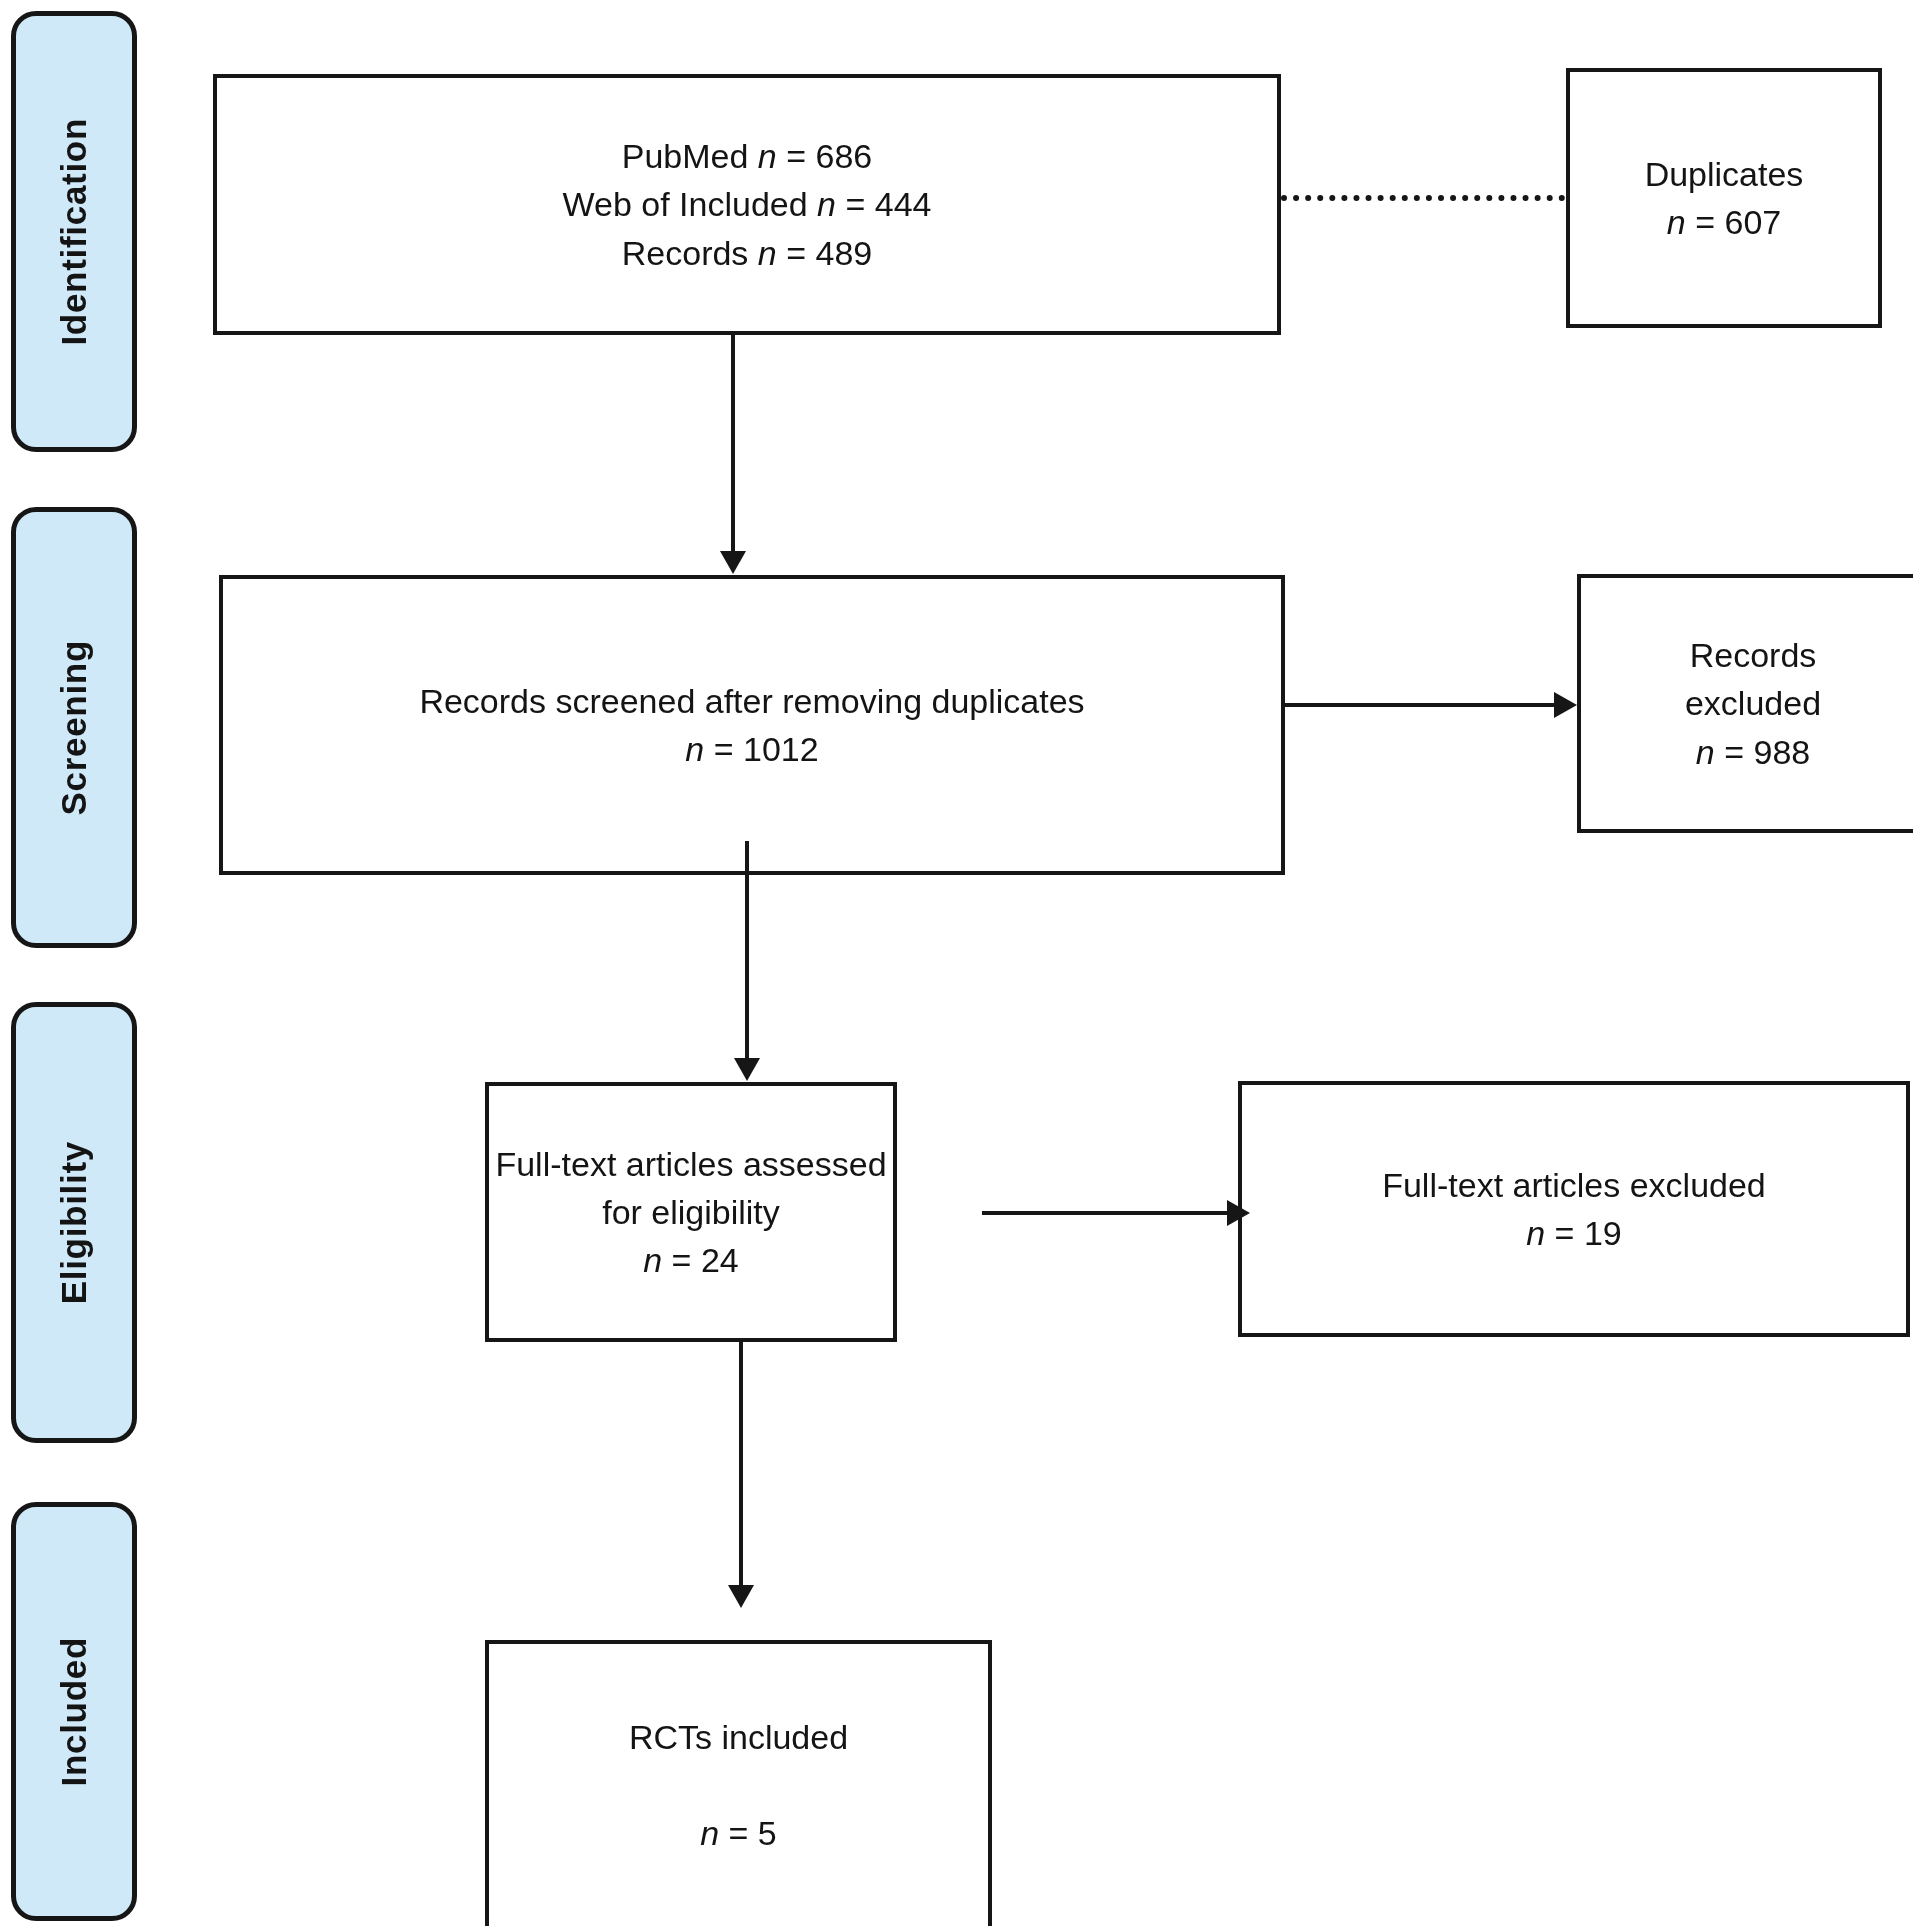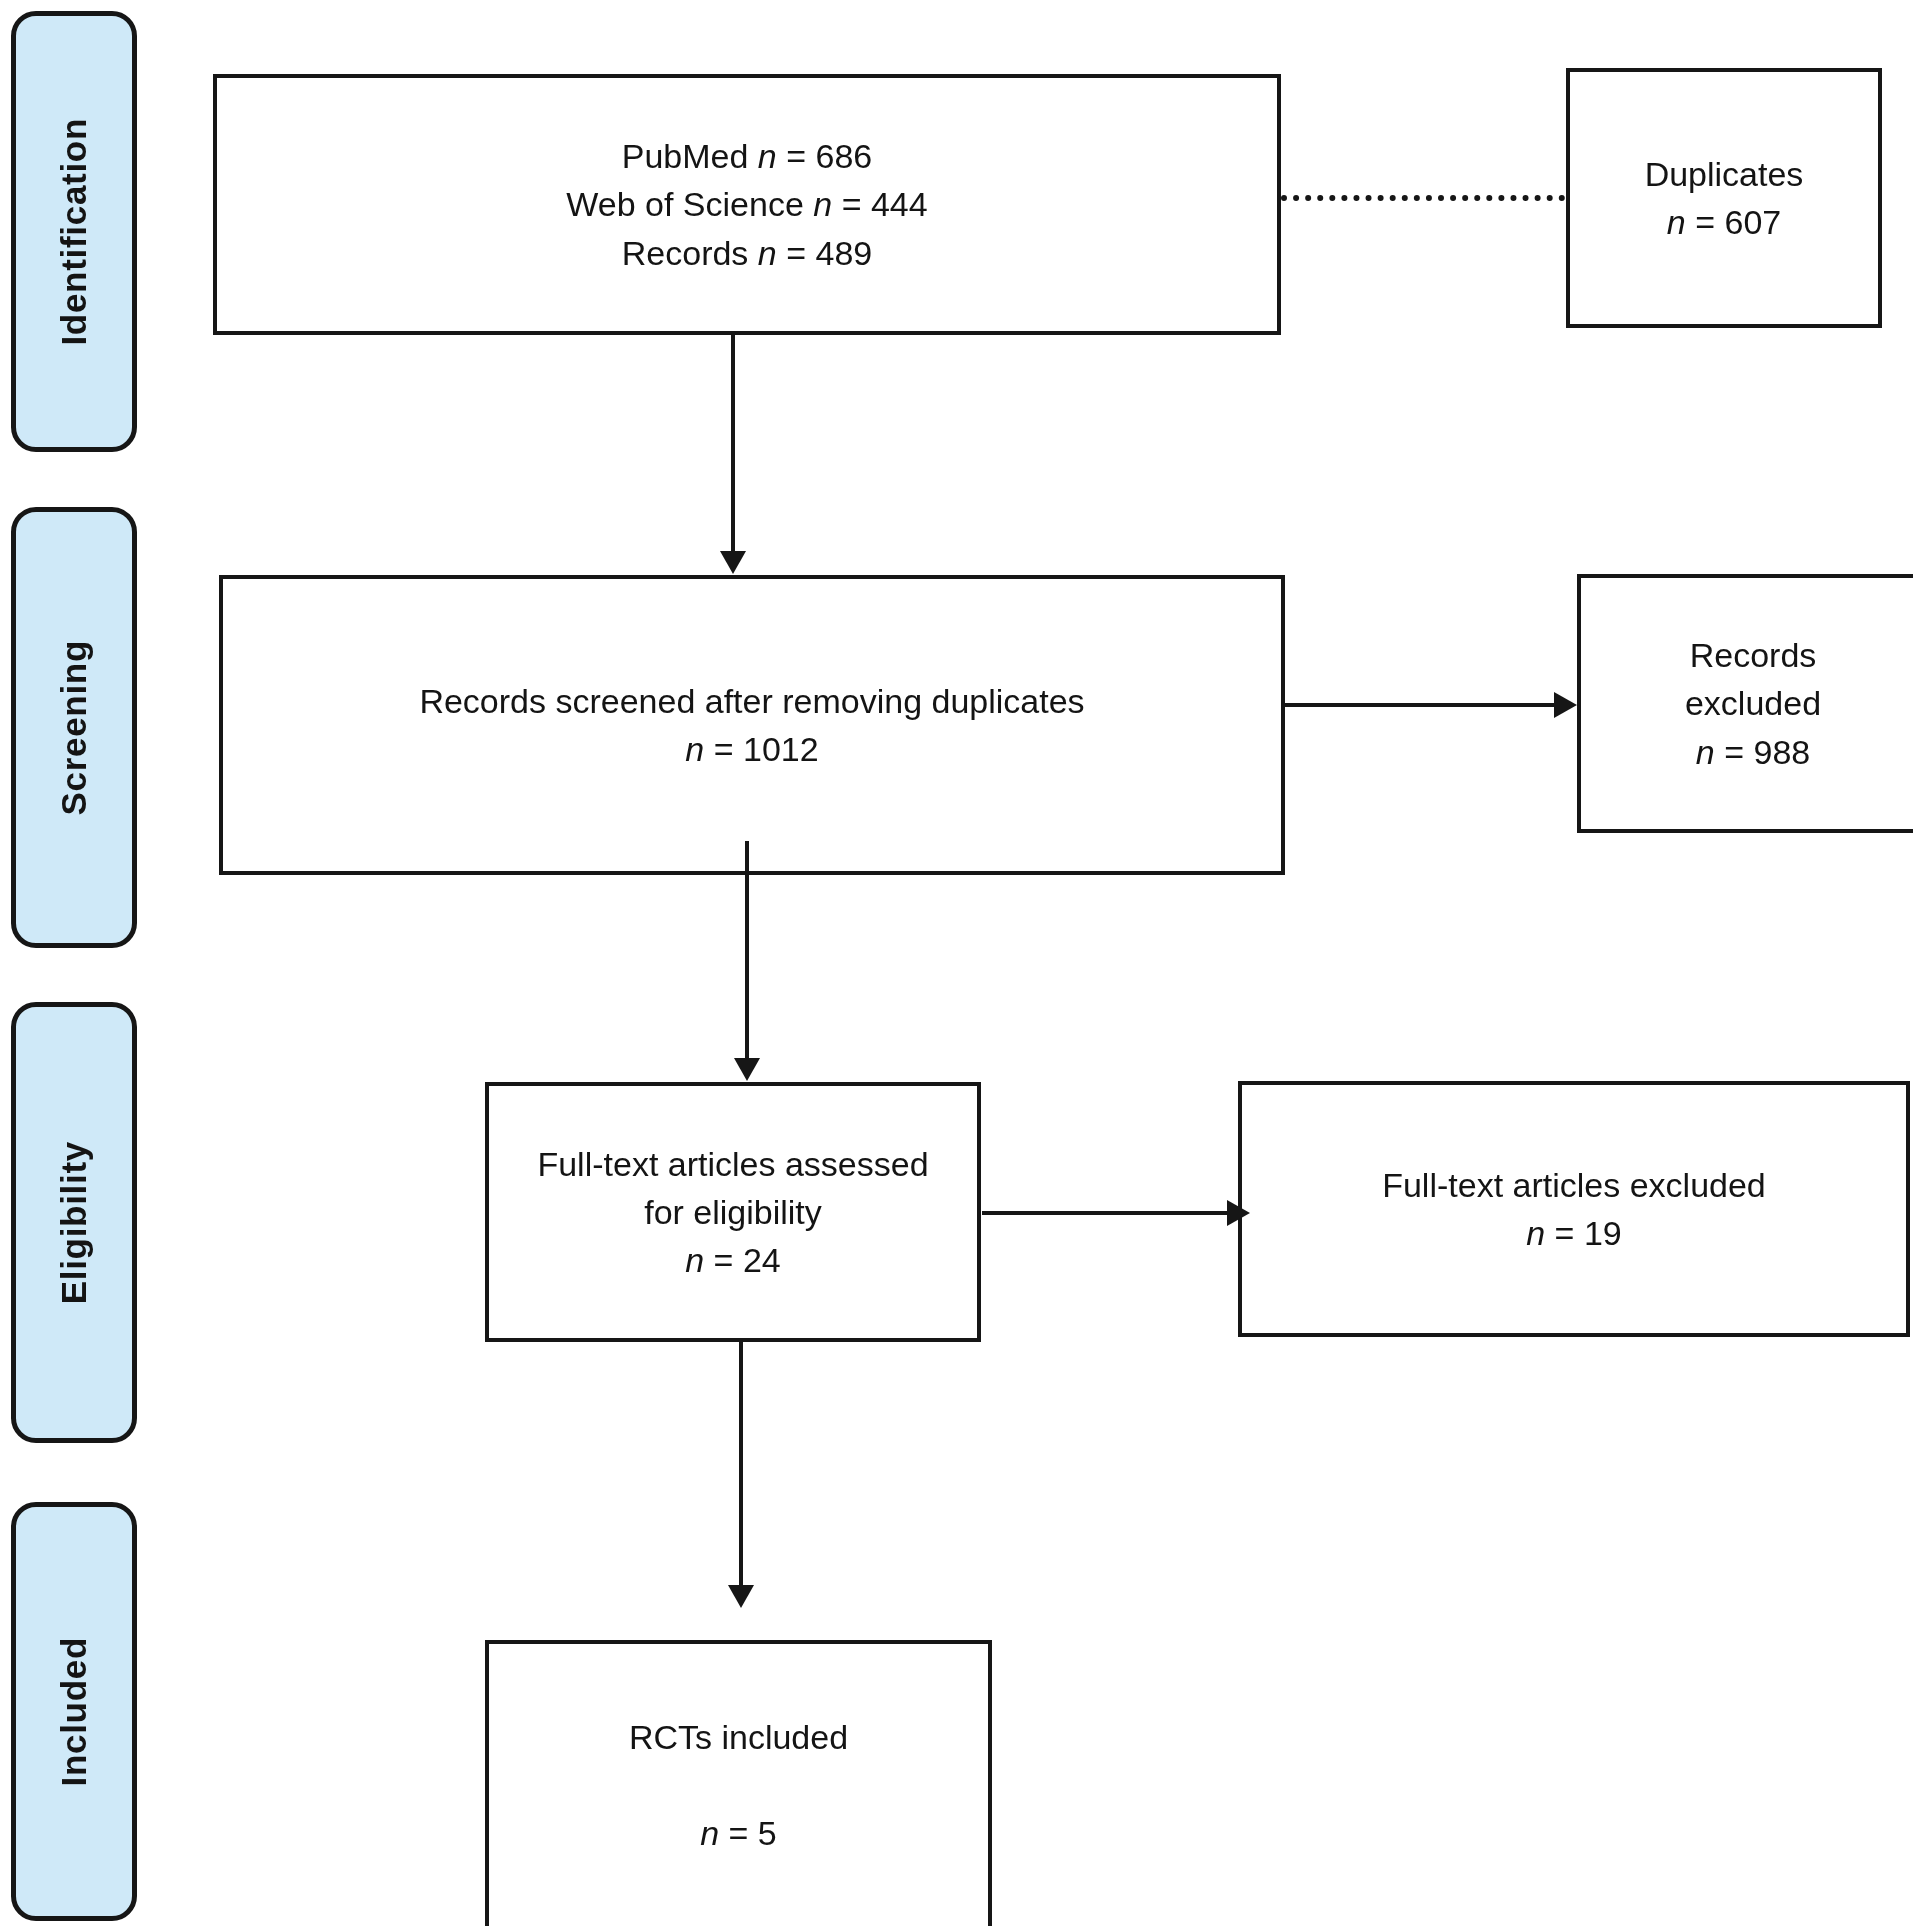--- a/index.html
+++ b/index.html
@@ -46,41 +46,41 @@
 </div>
 <div class="band" style="top:1002px;height:441px">
   <span class="band-label">Eligibility</span>
 </div>
 <div class="band" style="top:1502px;height:419px">
   <span class="band-label">Included</span>
 </div>
 
 <div class="fbox" style="left:213px;top:74px;width:1068px;height:261px">
   <div class="line"><span>PubMed </span><span class="nv">n</span><span> = 686</span></div>
-  <div class="line"><span>Web of Science </span><span class="nv">n</span><span> = 444</span></div>
+  <div class="line"><span>Web of Included </span><span class="nv">n</span><span> = 444</span></div>
   <div class="line"><span>Records </span><span class="nv">n</span><span> = 489</span></div>
 </div>
 
 <div class="fbox" style="left:1566px;top:68px;width:316px;height:260px">
   <div class="line"><span>Duplicates</span><span class="nv"></span><span></span></div>
   <div class="line"><span></span><span class="nv">n</span><span> = 607</span></div>
 </div>
 
 <div class="fbox" style="left:219px;top:575px;width:1066px;height:300px">
   <div class="line"><span>Records screened after removing duplicates</span><span class="nv"></span><span></span></div>
   <div class="line"><span></span><span class="nv">n</span><span> = 1012</span></div>
 </div>
 
 <div class="fbox" style="left:1577px;top:574px;width:352px;height:259px">
   <div class="line"><span>Records</span><span class="nv"></span><span></span></div>
   <div class="line"><span>excluded</span><span class="nv"></span><span></span></div>
   <div class="line"><span></span><span class="nv">n</span><span> = 988</span></div>
 </div>
 
-<div class="fbox" style="left:485px;top:1082px;width:496px;height:260px">
+<div class="fbox" style="left:485px;top:1082px;width:412px;height:260px">
   <div class="line"><span>Full-text articles assessed</span><span class="nv"></span><span></span></div>
   <div class="line"><span>for eligibility</span><span class="nv"></span><span></span></div>
   <div class="line"><span></span><span class="nv">n</span><span> = 24</span></div>
 </div>
 
 <div class="fbox" style="left:1238px;top:1081px;width:672px;height:256px">
   <div class="line"><span>Full-text articles excluded</span><span class="nv"></span><span></span></div>
   <div class="line"><span></span><span class="nv">n</span><span> = 19</span></div>
 </div>
 

